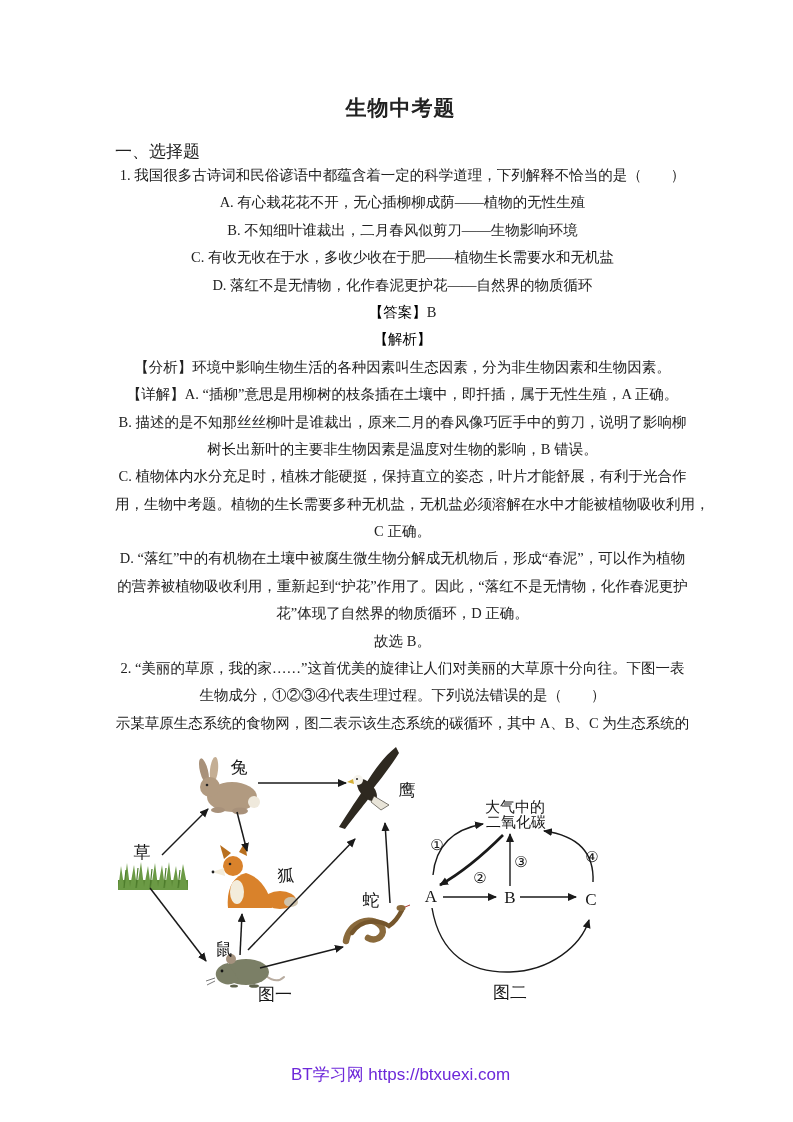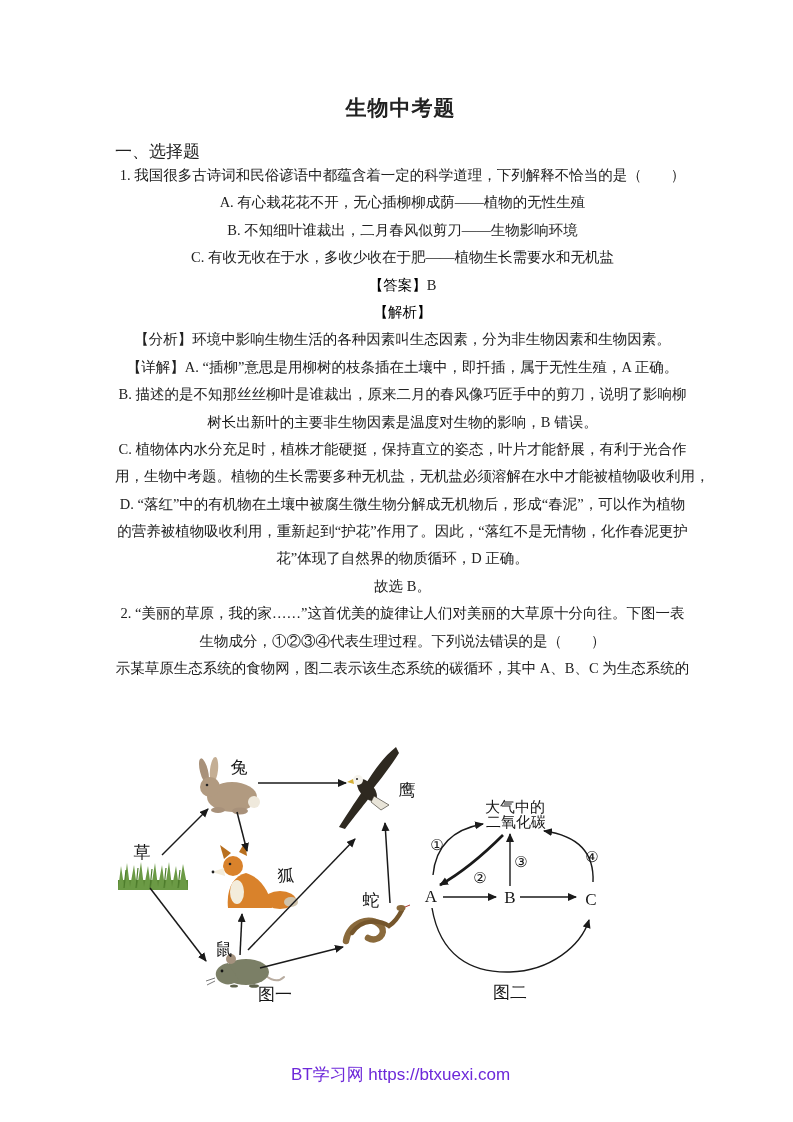--- a/index.html
+++ b/index.html
@@ -36,28 +36,30 @@
 <div class="page">
 
   <h1 class="title">生物中考题</h1>
   <h2 class="section-heading">一、选择题</h2>
 
   <div class="textcol">
     <div class="line">1. 我国很多古诗词和民俗谚语中都蕴含着一定的科学道理，下列解释不恰当的是（　　）</div>
     <div class="line">A. 有心栽花花不开，无心插柳柳成荫——植物的无性生殖</div>
     <div class="line">B. 不知细叶谁裁出，二月春风似剪刀——生物影响环境</div>
     <div class="line">C. 有收无收在于水，多收少收在于肥——植物生长需要水和无机盐</div>
+    <div class="line">D. 落红不是无情物，化作春泥更护花——自然界的物质循环</div>
     <div class="line"><span class="blue">【答案】</span><span>B</span></div>
     <div class="line"><span class="blue">【解析】</span></div>
     <div class="line">【分析】环境中影响生物生活的各种因素叫生态因素，分为非生物因素和生物因素。</div>
     <div class="line">【详解】A. “插柳”意思是用柳树的枝条插在土壤中，即扦插，属于无性生殖，A 正确。</div>
     <div class="line">B. 描述的是不知那丝丝柳叶是谁裁出，原来二月的春风像巧匠手中的剪刀，说明了影响柳</div>
     <div class="line">树长出新叶的主要非生物因素是温度对生物的影响，B 错误。</div>
     <div class="line">C. 植物体内水分充足时，植株才能硬挺，保持直立的姿态，叶片才能舒展，有利于光合作</div>
     <div class="line">用，生物中考题。植物的生长需要多种无机盐，无机盐必须溶解在水中才能被植物吸收利用，</div>
+    <div class="line">C 正确。</div>
     <div class="line">D. “落红”中的有机物在土壤中被腐生微生物分解成无机物后，形成“春泥”，可以作为植物</div>
     <div class="line">的营养被植物吸收利用，重新起到“护花”作用了。因此，“落红不是无情物，化作春泥更护</div>
     <div class="line">花”体现了自然界的物质循环，D 正确。</div>
     <div class="line">故选 B。</div>
     <div class="line">2. “美丽的草原，我的家……”这首优美的旋律让人们对美丽的大草原十分向往。下图一表</div>
     <div class="line">生物成分，①②③④代表生理过程。下列说法错误的是（　　）</div>
     <div class="line">示某草原生态系统的食物网，图二表示该生态系统的碳循环，其中 A、B、C 为生态系统的</div>
   </div>
 
   <svg class="figure-svg" width="600" height="285" viewBox="0 0 600 285" xmlns="http://www.w3.org/2000/svg">

